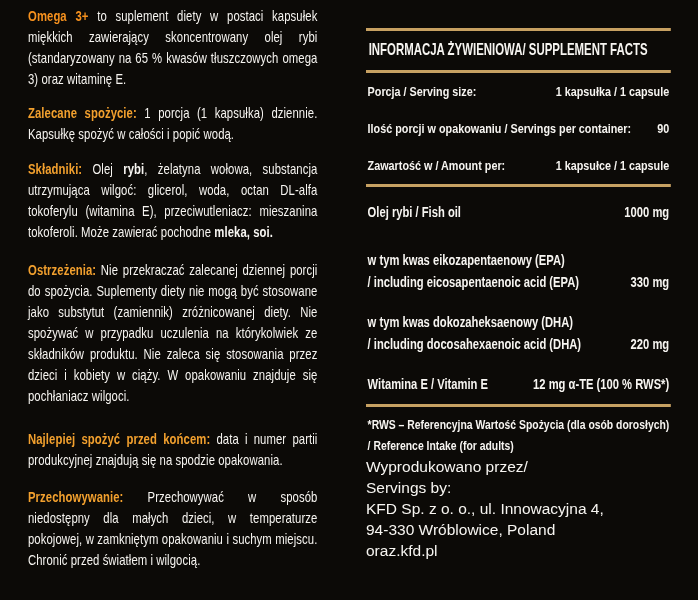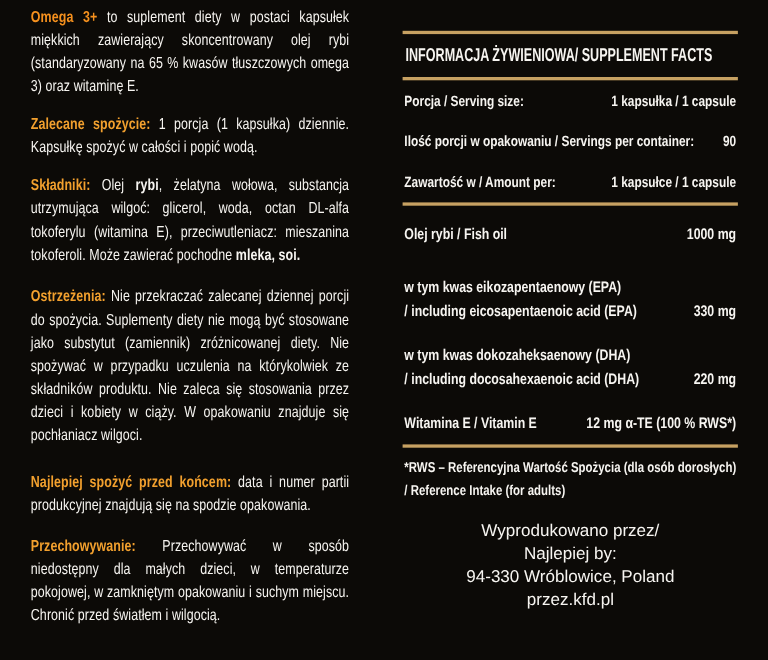--- a/index.html
+++ b/index.html
@@ -84,22 +84,20 @@
   .nr-c{margin-top:18px;}
   .nr-d{margin-top:18px;}
   .rule-3{margin-top:0;}
   .rule-4{margin-top:9px;}
   .footnote{
     margin-top:7px;padding:0 2px;
     font-size:13px;font-weight:bold;line-height:21px;
   }
   .footnote div{white-space:nowrap;}
   .producer{
-    margin-top:16px;
-    text-align:center;
     font-size:15.5px;line-height:21px;font-weight:400;
     color:var(--text,#f7f5f1);
   }
 </style>
 </head>
 <body>
 
 <div class="label-root">
 
   <div class="left-col">
@@ -188,19 +186,20 @@
 
       <div class="footnote">
         <div>*RWS – Referencyjna Wartość Spożycia (dla osób dorosłych)</div>
         <div>/ Reference Intake (for adults)</div>
       </div>
 
     </div>
 
     <div class="producer">
       <div>Wyprodukowano przez/</div>
-      <div>Najlepiej by:</div>
+      <div>Servings by:</div>
+      <div>KFD Sp. z o. o., ul. Innowacyjna 4,</div>
       <div>94-330 Wróblowice, Poland</div>
-      <div>przez.kfd.pl</div>
+      <div>oraz.kfd.pl</div>
     </div>
   </div>
 
 </div>
 
 </body></html>

